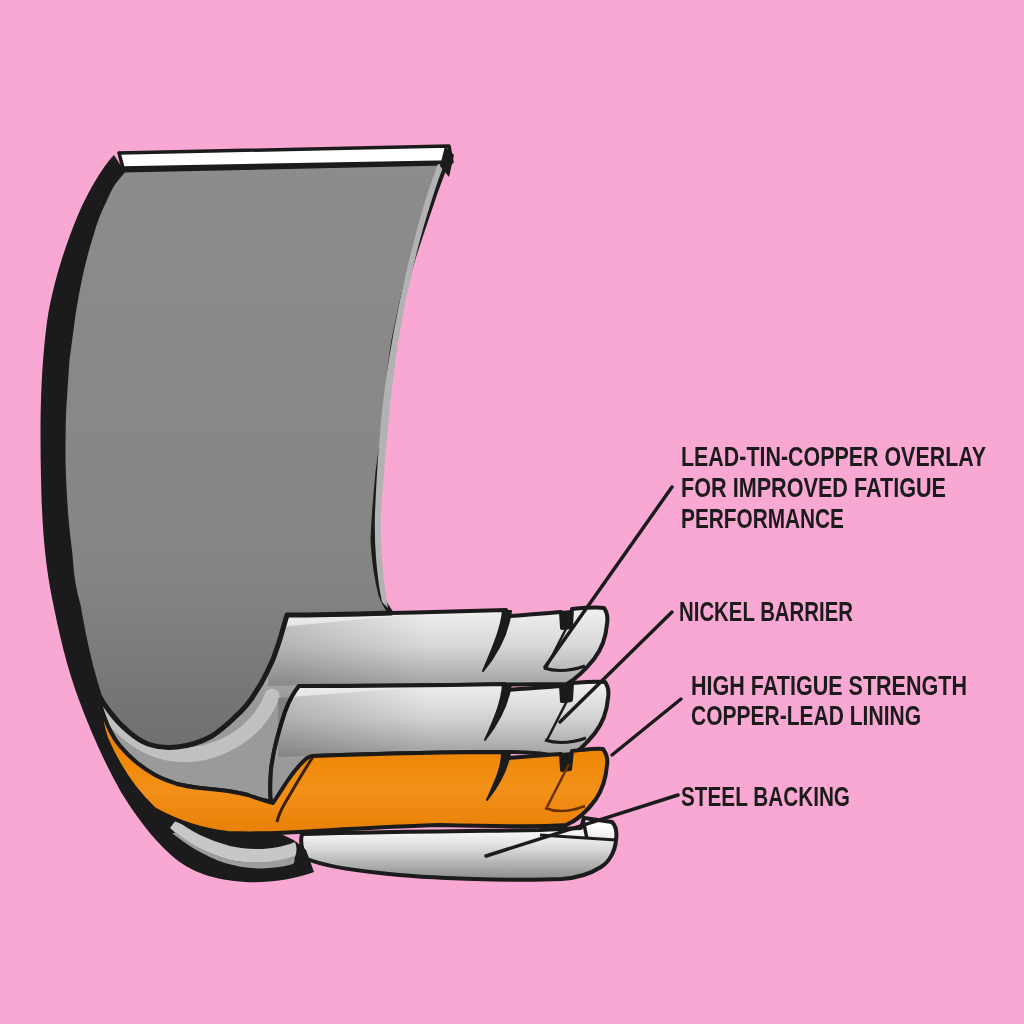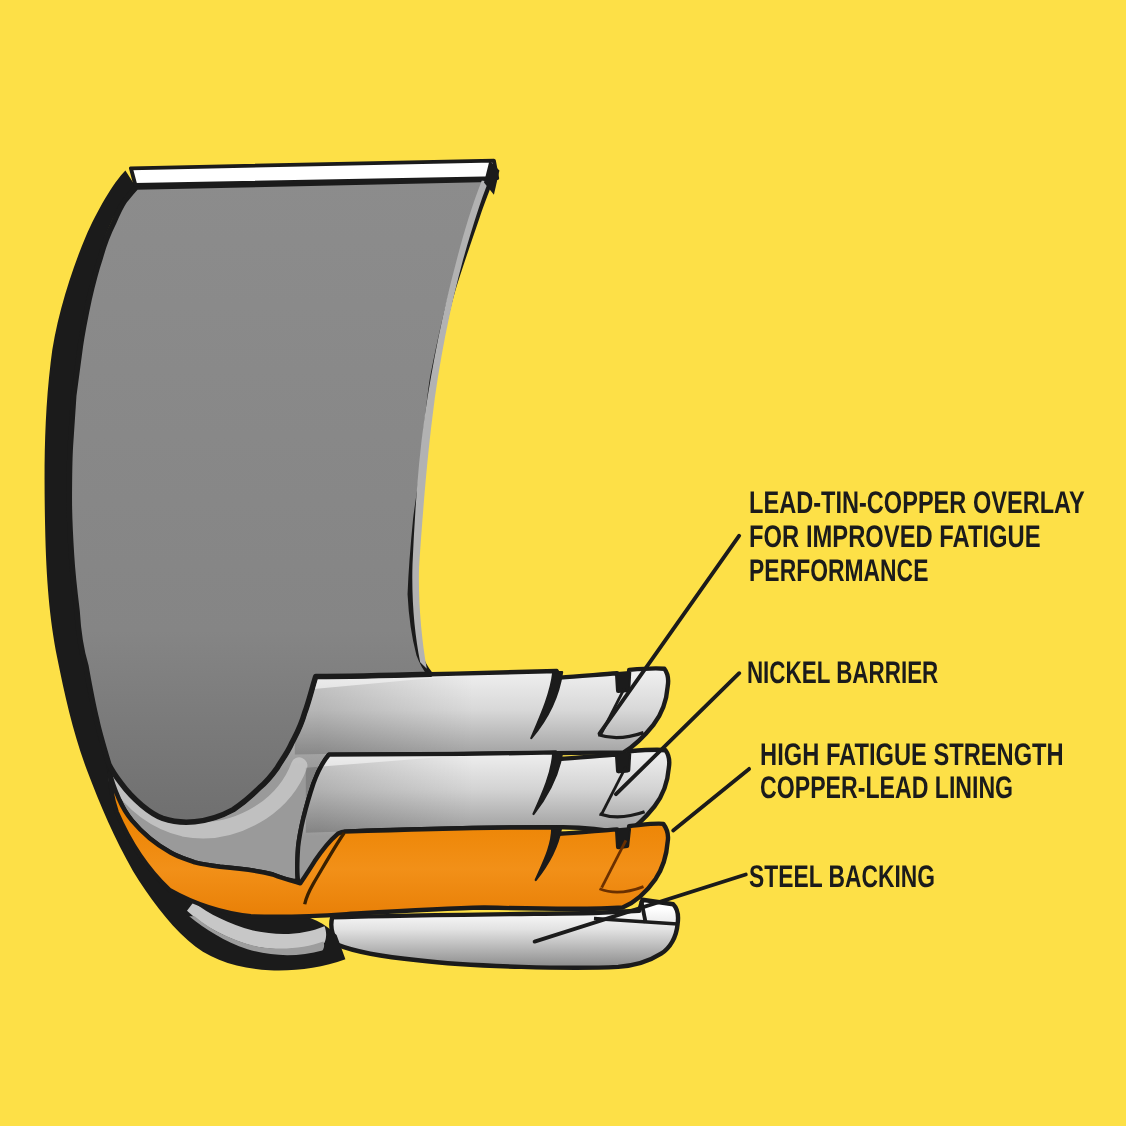--- a/index.html
+++ b/index.html
@@ -1,16 +1,16 @@
 <!DOCTYPE html>
 <html><head>
 <meta charset="utf-8">
 <style>
   html,body{margin:0;padding:0;background:#ffffff;}
-  #stage{width:1024px;height:1024px;position:relative;overflow:hidden;background:#fde047;}
+  #stage{width:1024px;height:1024px;position:relative;overflow:hidden;background:#f9a8d4;}
   text{font-family:"Liberation Sans", sans-serif;font-weight:bold;fill:#1b1b1b;}
 </style>
 </head>
 <body>
 <div id="stage">
 <svg width="1024" height="1024" viewBox="0 0 1024 1024">
   <defs>
     <linearGradient id="silver1" x1="0" y1="609" x2="0" y2="700" gradientUnits="userSpaceOnUse">
       <stop offset="0" stop-color="#f0f0f0"></stop>
       <stop offset="0.4" stop-color="#d8d8d8"></stop>

